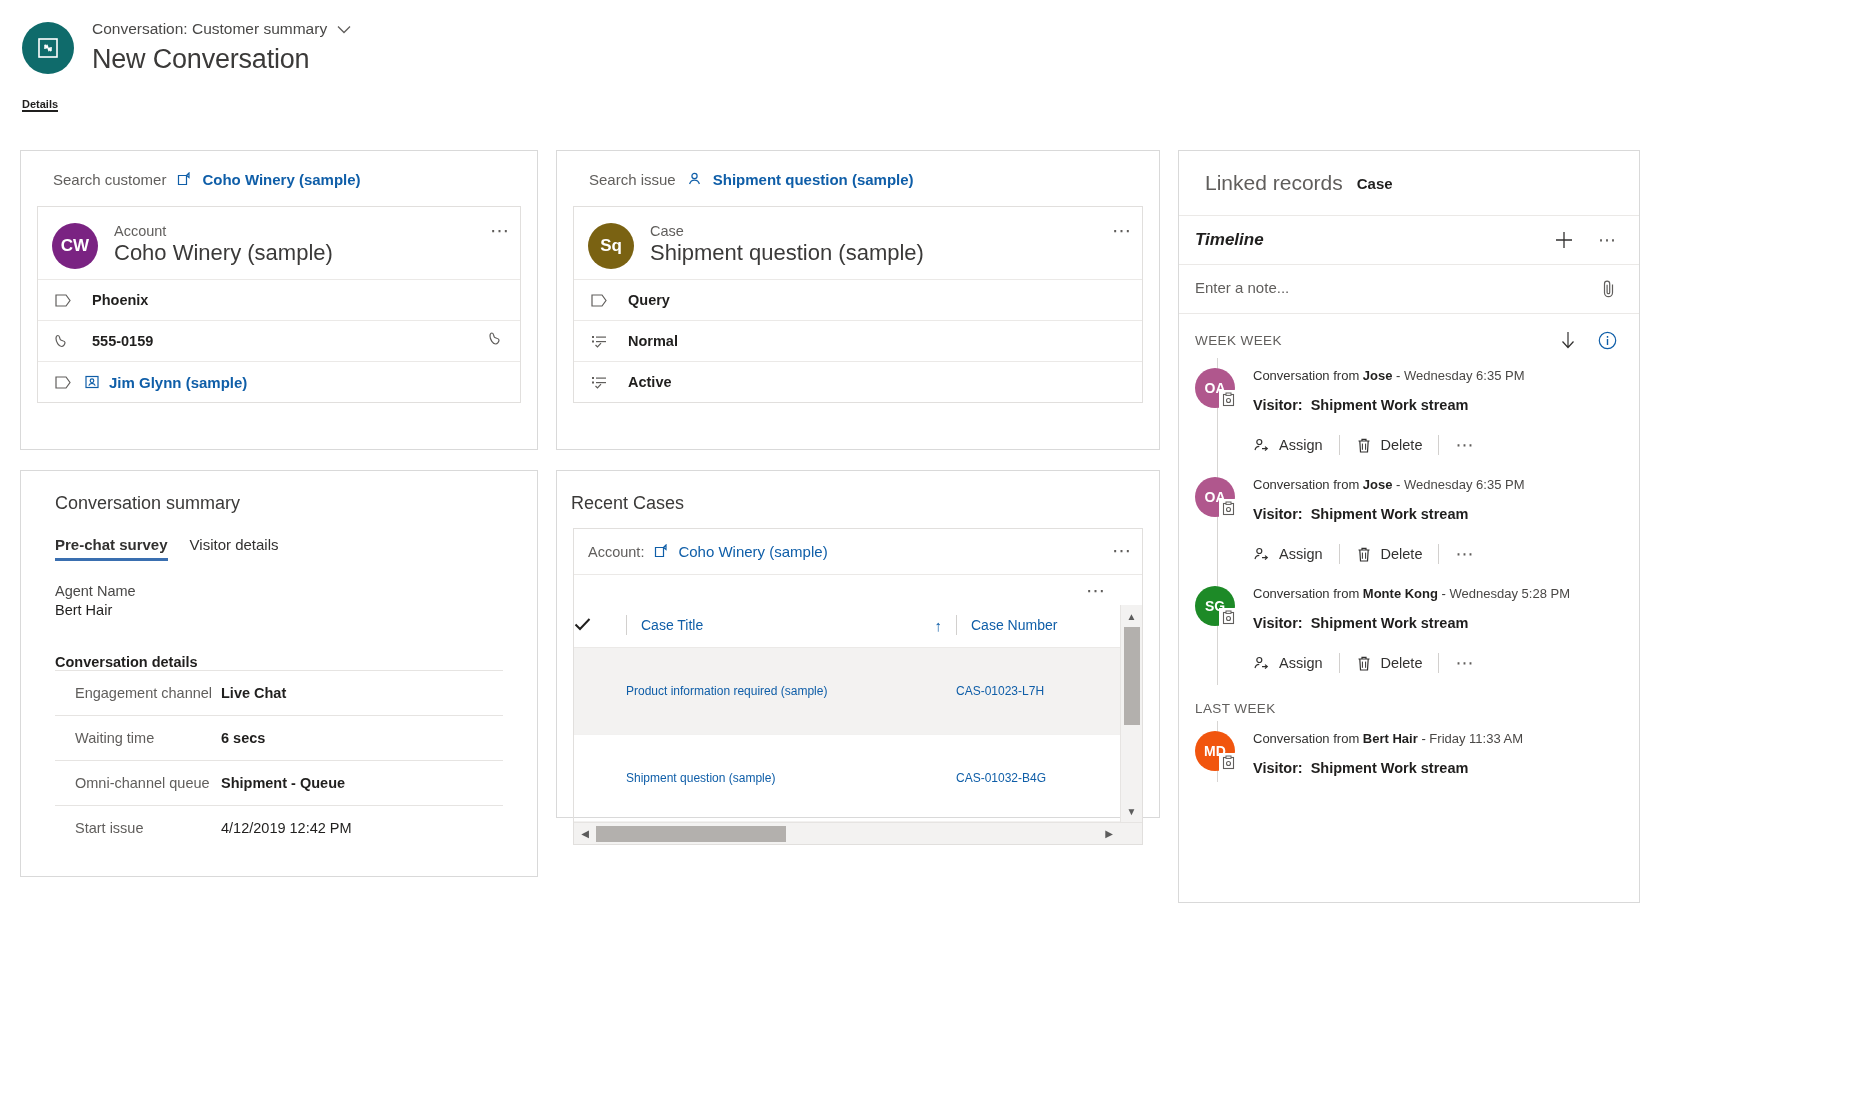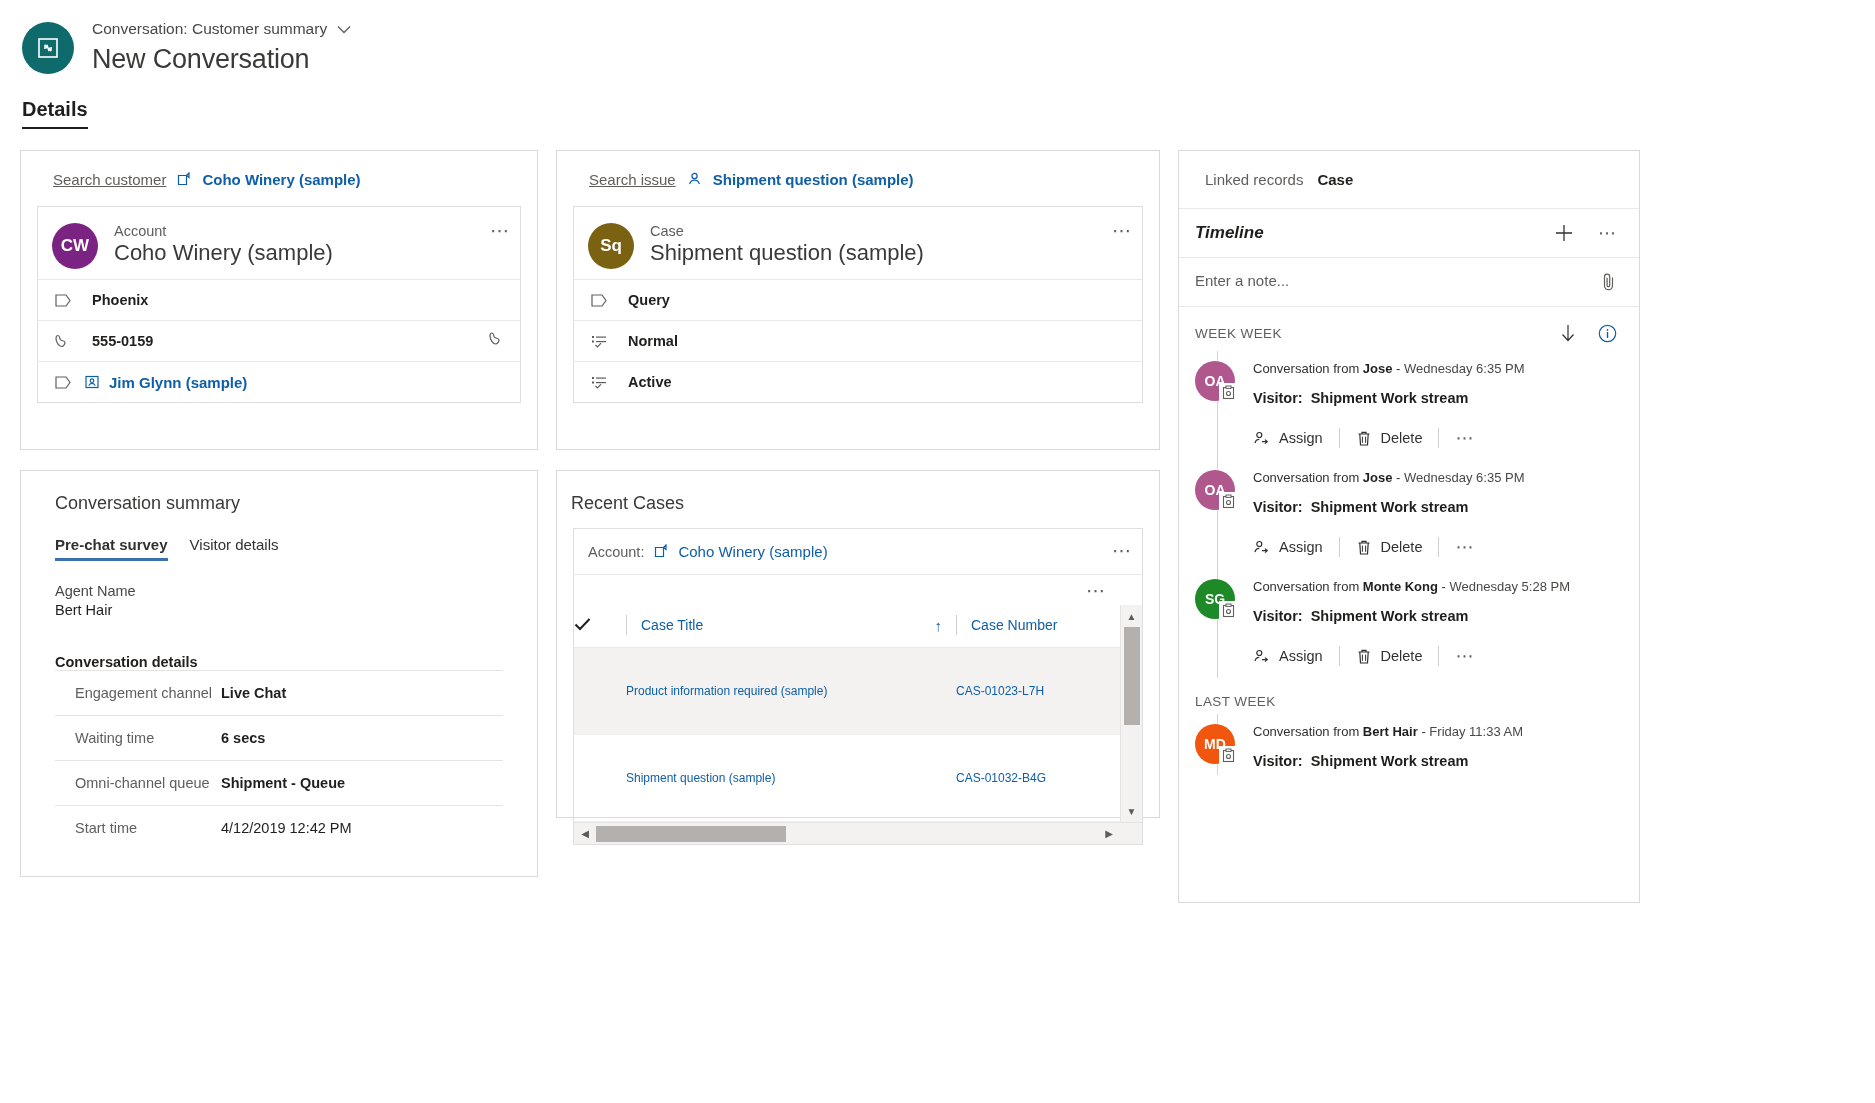--- a/index.html
+++ b/index.html
@@ -22,41 +22,41 @@
   }
   .record-avatar svg { display: block; }
   .header-text { margin-left: 18px; }
   .breadcrumb-row { display: flex; align-items: center; gap: 10px; height: 22px; }
   .breadcrumb-label { font-size: 15.5px; color: #494847; }
   .chev { width: 14px; height: 9px; }
   .page-title { font-size: 27px; color: #3b3a39; margin-top: 4px; letter-spacing: -0.2px; font-weight: 400;}
 
   
   .tabstrip { padding-left: 22px; margin-top: 6px; display: flex; }
-  .tab { font-size: 20px; font-weight: bold; color: #201f1e; padding-bottom: 8px; position: relative; }
+  .tab { font-size: 11px; font-weight: bold; color: #201f1e; padding-bottom: 2px; position: relative; }
   .tab.active:after {
     content: ""; position: absolute; left: 0; right: 0; bottom: 0;
     height: 2px; background: #201f1e;
   }
 
   
   .columns {
     position: absolute; top: 150px; left: 20px;
     display: flex; gap: 18px; align-items: flex-start;
   }
   .col-a { width: 518px; }
   .col-b { width: 604px; }
   .col-c { width: 462px; }
 
   .panel { border: 1px solid #d9d9d9; background: #fff; }
   .panel + .panel { margin-top: 20px; }
 
   
   .search-row { display: flex; align-items: center; gap: 10px; padding: 20px 0 18px 32px; }
-  .search-label { font-size: 15px; color: #605e5c; text-decoration: underline; }
+  .search-label { font-size: 15px; color: #605e5c; }
   .link { color: #0f5ea8; font-size: 15px; font-weight: bold; text-decoration: none; cursor: pointer; }
   .link.reg { font-weight: normal; }
   .icon { display: inline-flex; align-items: center; justify-content: center; }
 
   
   .entity-card { border: 1px solid #e1dfdd; margin: 0 16px 16px 16px; }
   .entity-head { display: flex; padding: 16px 14px 10px 14px; position: relative; }
   .mono-avatar {
     width: 46px; height: 46px; border-radius: 50%; color: #fff;
     display: flex; align-items: center; justify-content: center;
@@ -141,21 +141,21 @@
     height: 22px; background: #f3f2f1; border-top: 1px solid #e6e4e2;
     display: flex; align-items: center; position: relative;
   }
   .hcap { width: 22px; display: flex; align-items: center; justify-content: center; color: #5c5c5c; font-size: 10px; }
   .hthumb { height: 16px; width: 190px; background: #b3b0ad; }
   .hcap.right { position: absolute; right: 22px; }
 
   
   .tl-panel { border: 1px solid #d9d9d9; height: 753px; overflow: hidden; background: #fff; }
   .linked-row { display: flex; align-items: center; gap: 14px; padding: 20px 0 20px 26px; border-bottom: 1px solid #ebe9e7; }
-  .linked-lbl { font-size: 15px; color: #605e5c; }
+  .linked-lbl { font-size: 21px; color: #605e5c; }
   .linked-val { font-size: 15px; color: #201f1e; font-weight: bold; }
   .tl-head {
     display: flex; align-items: center; padding: 14px 22px 14px 16px;
     border-bottom: 1px solid #ebe9e7;
   }
   .tl-title { font-size: 17px; font-weight: bold; color: #201f1e; font-style: italic; }
   .tl-head-actions { margin-left: auto; display: flex; align-items: center; gap: 24px; }
   .note-row { display: flex; align-items: flex-start; padding: 14px 22px 14px 16px; border-bottom: 1px solid #ebe9e7; }
   .note-ph { font-size: 15px; color: #605e5c; }
   .group-row { display: flex; align-items: center; padding: 16px 22px 8px 16px; }
@@ -304,21 +304,21 @@
           </div>
           <div class="detail-row">
             <span class="detail-key">Waiting time</span>
             <span class="detail-val">6 secs</span>
           </div>
           <div class="detail-row">
             <span class="detail-key">Omni-channel queue</span>
             <span class="detail-val">Shipment - Queue</span>
           </div>
           <div class="detail-row">
-            <span class="detail-key">Start time</span>
+            <span class="detail-key">Start issue</span>
             <span class="detail-val reg">4/12/2019 12:42 PM</span>
           </div>
           <div class="cs-spacer"></div>
         </div>
       </div>
     </div>
 
     <div class="col-b">
 
       <div class="panel" style="height:300px">

